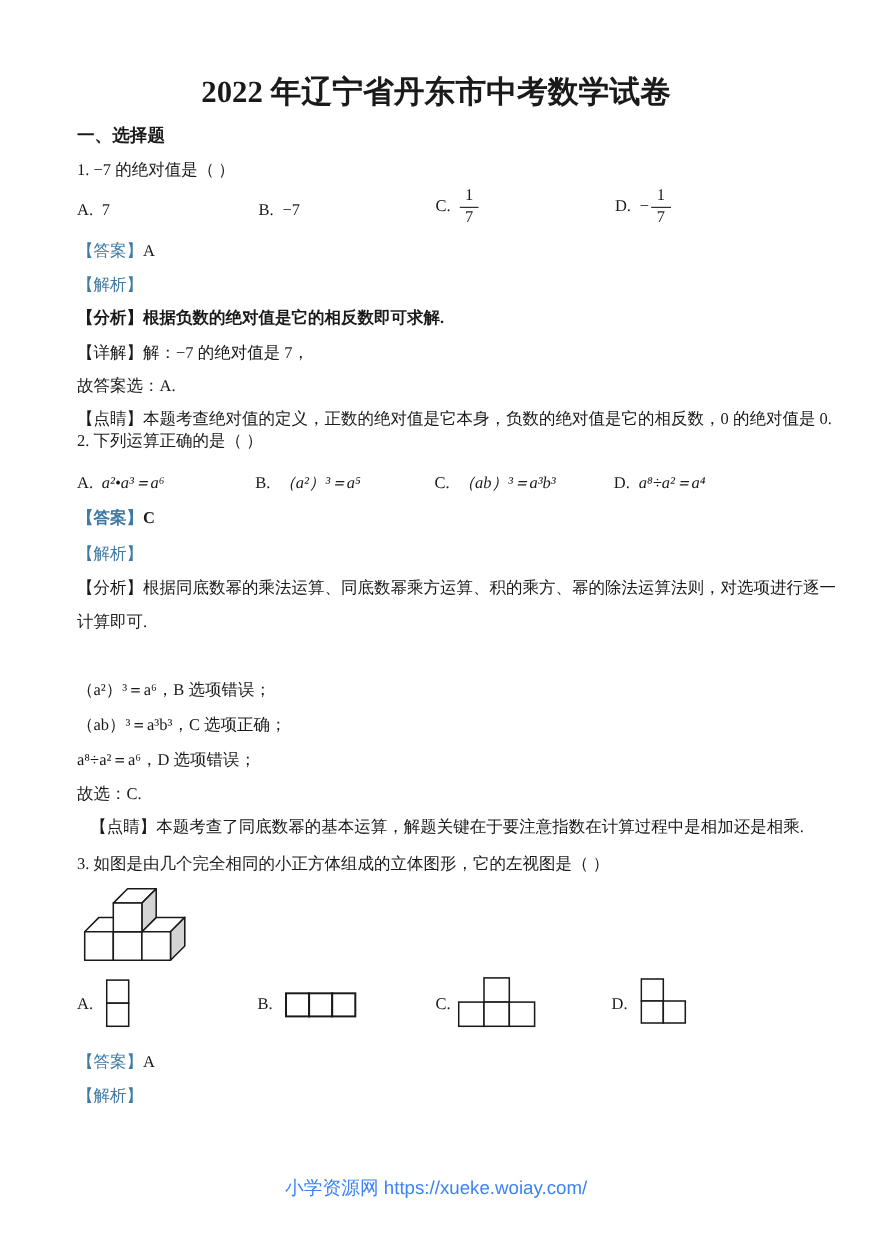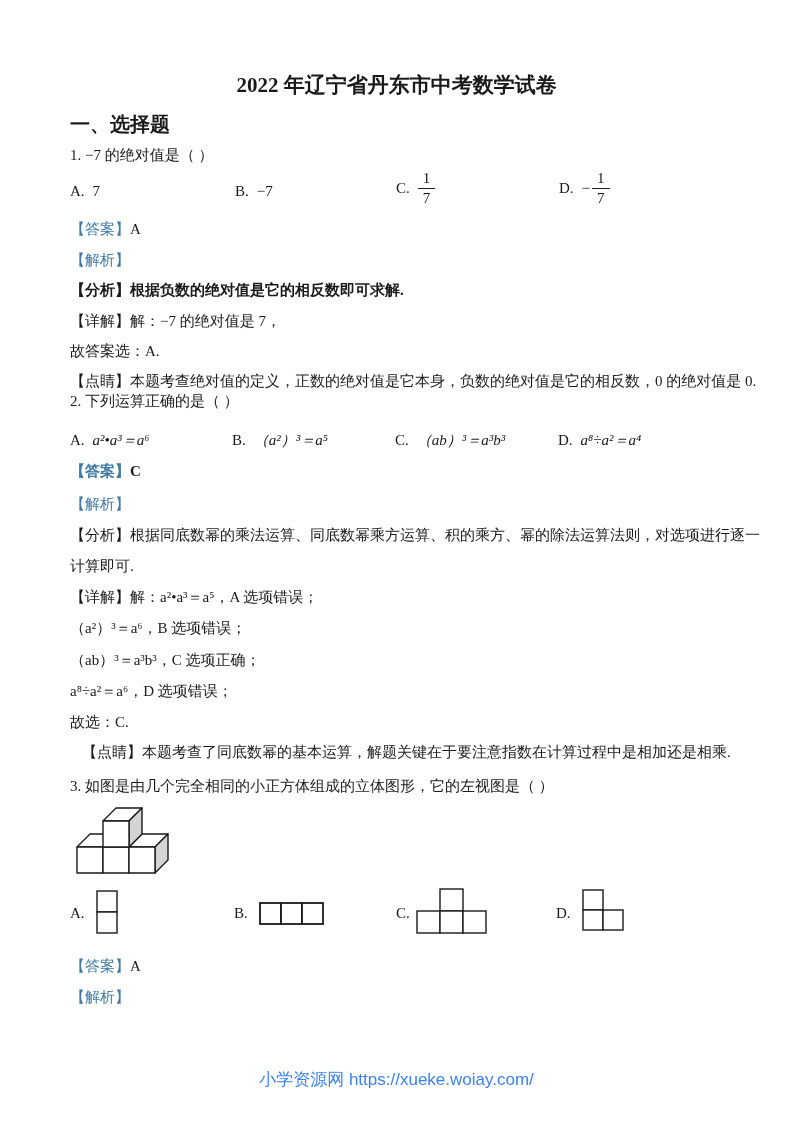--- a/index.html
+++ b/index.html
@@ -14,23 +14,23 @@
   .line {
     position:absolute;
     left:70px;
     font-size:15px;
     line-height:20px;
     white-space:nowrap;
     color:#1a1a1a;
   }
   .title {
     left:0; width:793px; text-align:center;
-    font-size:21px; font-weight:bold; line-height:26px;
+    font-size:28px; font-weight:bold; line-height:26px;
   }
-  .section-h { font-size:20px; font-weight:bold; }
+  .section-h { font-size:16px; font-weight:bold; }
   .blue { color:#3e7aa3; }
   .opt-label { display:inline-block; }
   .opt-val { margin-left:8px; }
   .math { font-style:italic; }
   .frac {
     display:inline-block; vertical-align:middle;
     text-align:center; margin-left:8px; font-size:15px;
   }
   .frac .num { display:block; border-bottom:1px solid #1a1a1a; padding:0 5px 1px; line-height:17px; }
   .frac .den { display:block; padding-top:1px; line-height:17px; }
@@ -90,21 +90,20 @@
     <span class="line opt-abs" style="left:70px;"><span class="opt-label">A.</span><span class="opt-val math">a²•a³＝a⁶</span></span>
     <span class="line opt-abs" style="left:232px;"><span class="opt-label">B.</span><span class="opt-val math">（a²）³＝a⁵</span></span>
     <span class="line opt-abs" style="left:395px;"><span class="opt-label">C.</span><span class="opt-val math">（ab）³＝a³b³</span></span>
     <span class="line opt-abs" style="left:558px;"><span class="opt-label">D.</span><span class="opt-val math">a⁸÷a²＝a⁴</span></span>
   </div>
 
   <div class="line" style="top:461px;font-weight:bold;"><span class="blue">【答案】</span><span>C</span></div>
   <div class="line" style="top:494px;"><span class="blue">【解析】</span></div>
   <div class="line" style="top:525px;">【分析】根据同底数幂的乘法运算、同底数幂乘方运算、积的乘方、幂的除法运算法则，对选项进行逐一</div>
   <div class="line" style="top:556px;">计算即可.</div>
-  <div class="line" style="top:587px;">【详解】解：a²•a³＝a⁵，A 选项错误；</div>
   <div class="line" style="top:618px;">（a²）³＝a⁶，B 选项错误；</div>
   <div class="line" style="top:650px;">（ab）³＝a³b³，C 选项正确；</div>
   <div class="line" style="top:681px;">a⁸÷a²＝a⁶，D 选项错误；</div>
   <div class="line" style="top:712px;">故选：C.</div>
   <div class="line" style="top:742px;margin-left:12px;">【点睛】本题考查了同底数幂的基本运算，解题关键在于要注意指数在计算过程中是相加还是相乘.</div>
 
   <div class="line" style="top:776px;">3. 如图是由几个完全相同的小正方体组成的立体图形，它的左视图是（      ）</div>
 
   <div class="fig" style="left:73px; top:801px;">
     <svg width="100" height="76" viewBox="0 0 100 76">

